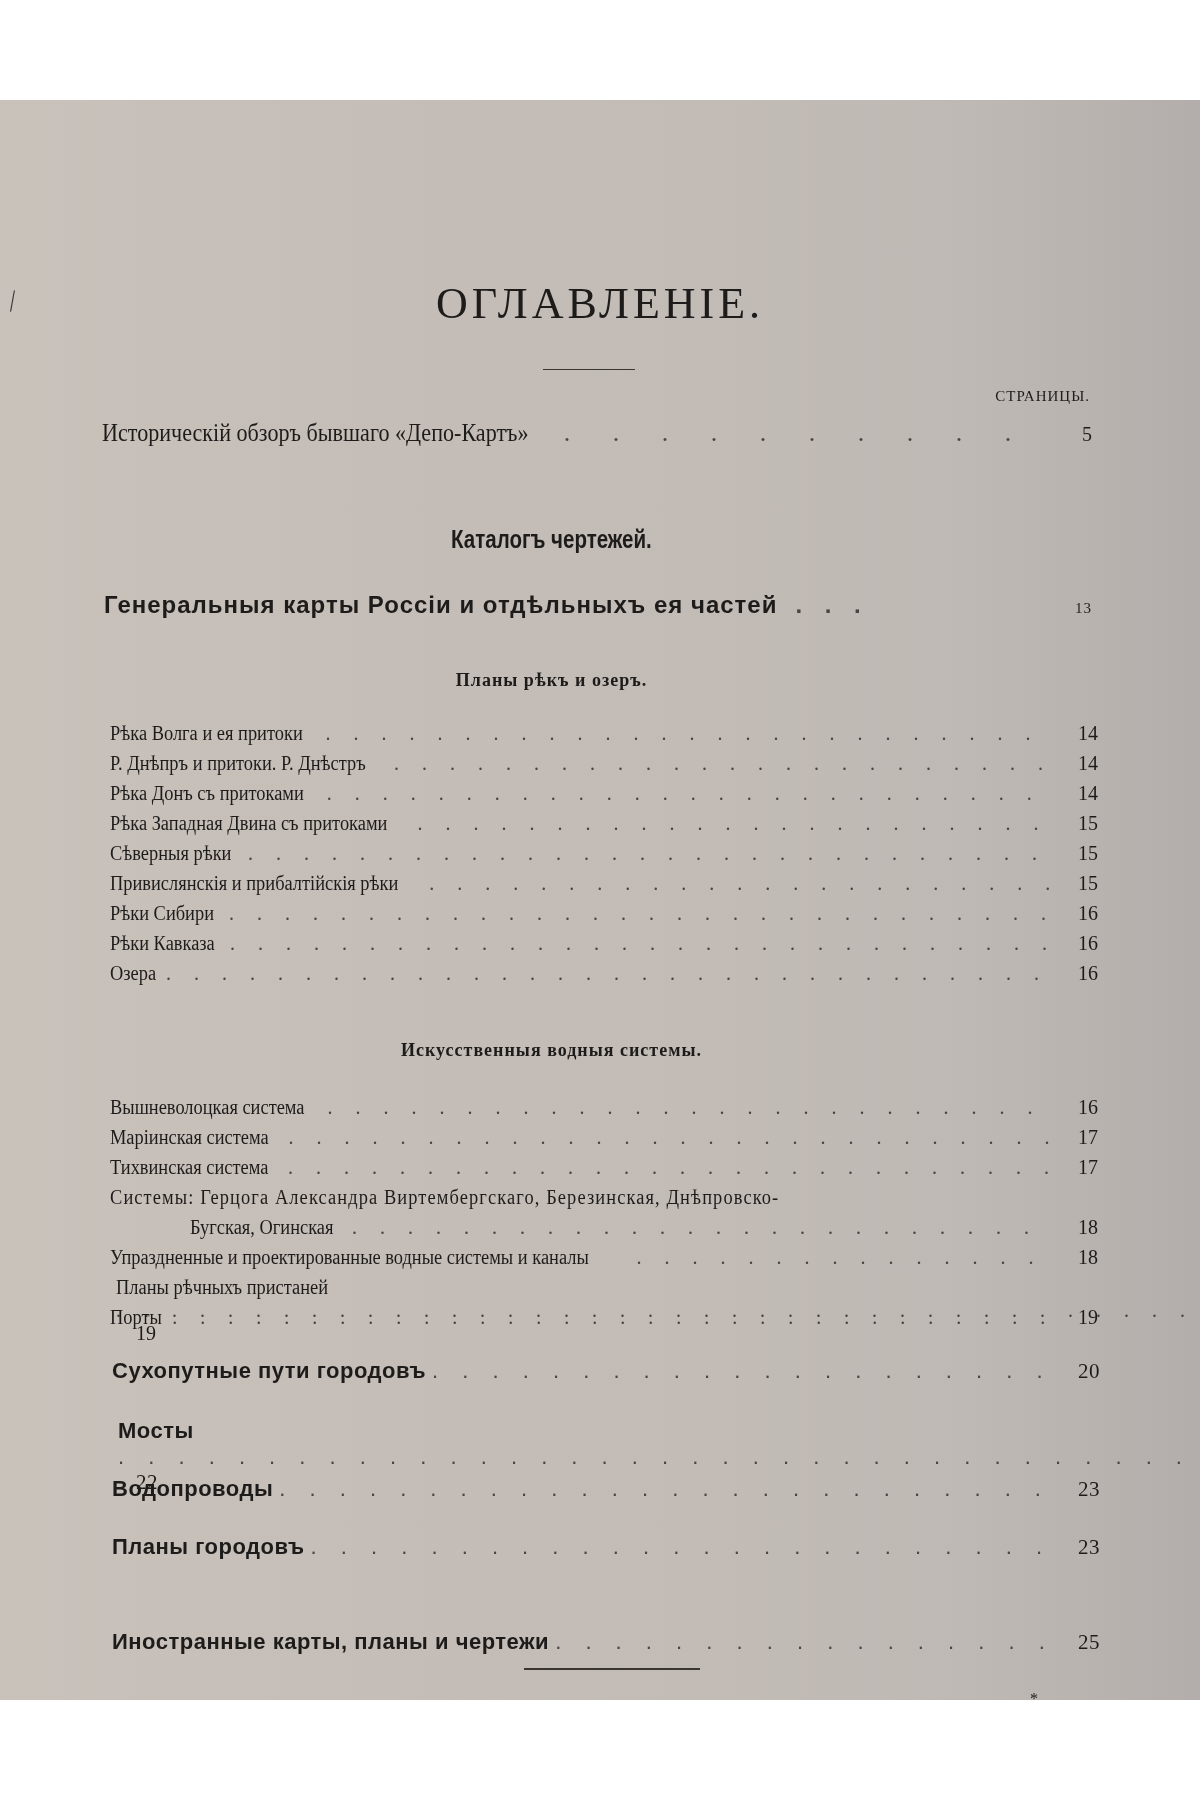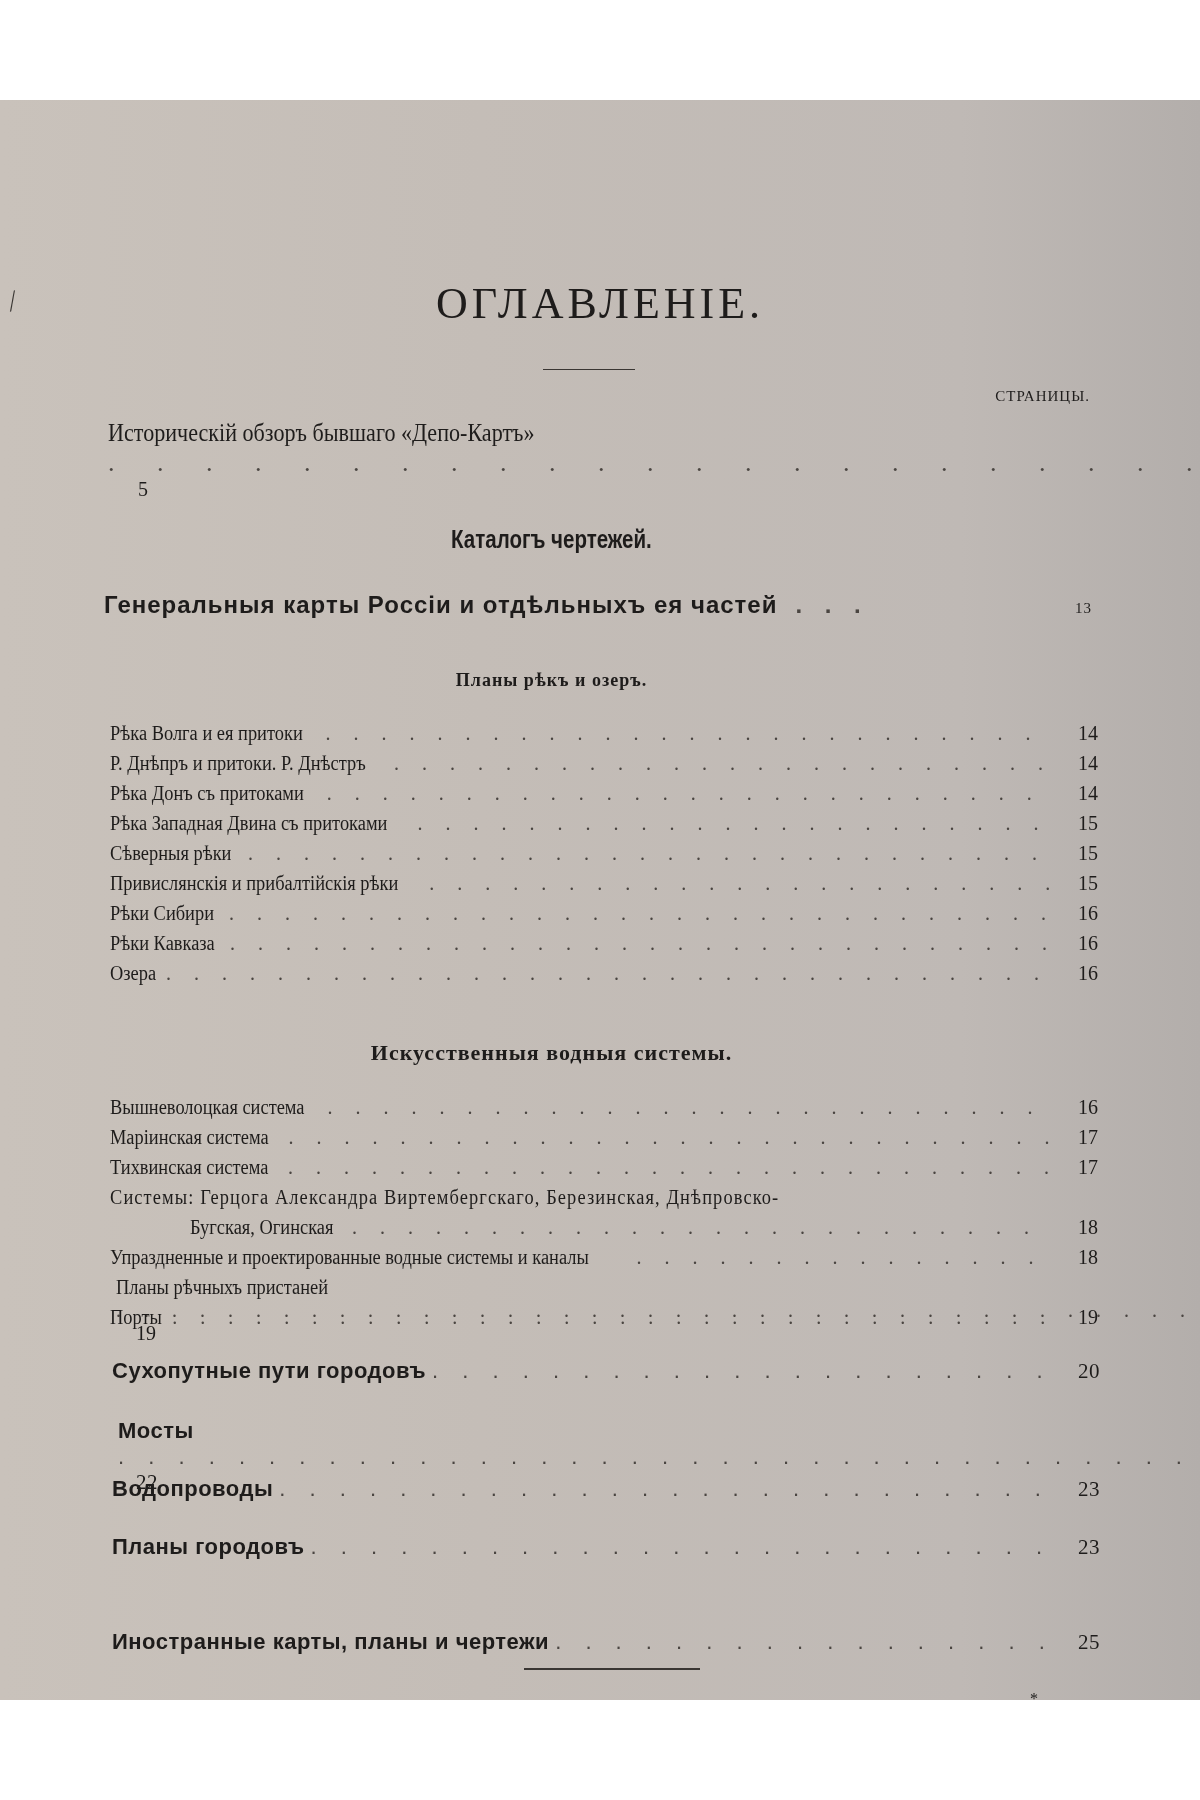--- a/index.html
+++ b/index.html
@@ -103,21 +103,21 @@
 <body>
 
 <div class="page">
   <div class="smudge">⟋</div>
 
   <h1 class="title">ОГЛАВЛЕНІЕ.</h1>
   <div class="rule top"></div>
 
   <div class="col-header">СТРАНИЦЫ.</div>
 
-  <div class="entry narrow-serif" style="left:88px; top:318px; width:990px; font-size:26px;flex-direction:column;">
+  <div class="entry narrow-serif" style="left:102px; top:318px; width:990px; font-size:26px;">
     <span class="label" style="display:inline-block; transform:scaleX(0.85); transform-origin:left; margin-right:-60px;">Историческій обзоръ бывшаго «Депо-Картъ»</span>
     <span class="dots" style="letter-spacing:18px; margin-left:20px;">. . . . . . . . . . . . . . . . . . . . . . . . . . . . . . . . . . . . . . . . . . . . . . . . . . . . . . . . . . . .</span>
     <span class="page-num" style="font-size:20px;">5</span>
   </div>
 
   <h2 class="section-head bold-sans" style="top:425px; font-size:25px;">
     <span class="cond">Каталогъ чертежей.</span>
   </h2>
 
   <div class="entry bold-sans" style="left:104px; top:491px; width:988px; font-size:24px; letter-spacing:1px;">
@@ -168,21 +168,21 @@
     <span class="label">Рѣки Кавказа</span>
     <span class="dots">. . . . . . . . . . . . . . . . . . . . . . . . . . . . . . . . . . . . . . . . . . . . . . . . . . . . . . . . . . . .</span>
     <span class="page-num">16</span>
   </div>
   <div class="entry small-entry narrow-serif" style="top:862px;">
     <span class="label">Озера</span>
     <span class="dots">. . . . . . . . . . . . . . . . . . . . . . . . . . . . . . . . . . . . . . . . . . . . . . . . . . . . . . . . . . . .</span>
     <span class="page-num">16</span>
   </div>
 
-  <h3 class="section-head narrow-serif" style="top:940px; font-size:22px; font-weight:bold; letter-spacing:1px;">Искусственныя водныя системы.</h3>
+  <h3 class="section-head narrow-serif" style="top:940px; font-size:18px; font-weight:bold; letter-spacing:1px;">Искусственныя водныя системы.</h3>
 
   <div class="entry small-entry narrow-serif" style="top:996px;">
     <span class="label">Вышневолоцкая система</span>
     <span class="dots">. . . . . . . . . . . . . . . . . . . . . . . . . . . . . . . . . . . . . . . . . . . . . . . . . . . . . . . . . . . .</span>
     <span class="page-num">16</span>
   </div>
   <div class="entry small-entry narrow-serif" style="top:1026px;">
     <span class="label">Маріинская система</span>
     <span class="dots">. . . . . . . . . . . . . . . . . . . . . . . . . . . . . . . . . . . . . . . . . . . . . . . . . . . . . . . . . . . .</span>
     <span class="page-num">17</span>

